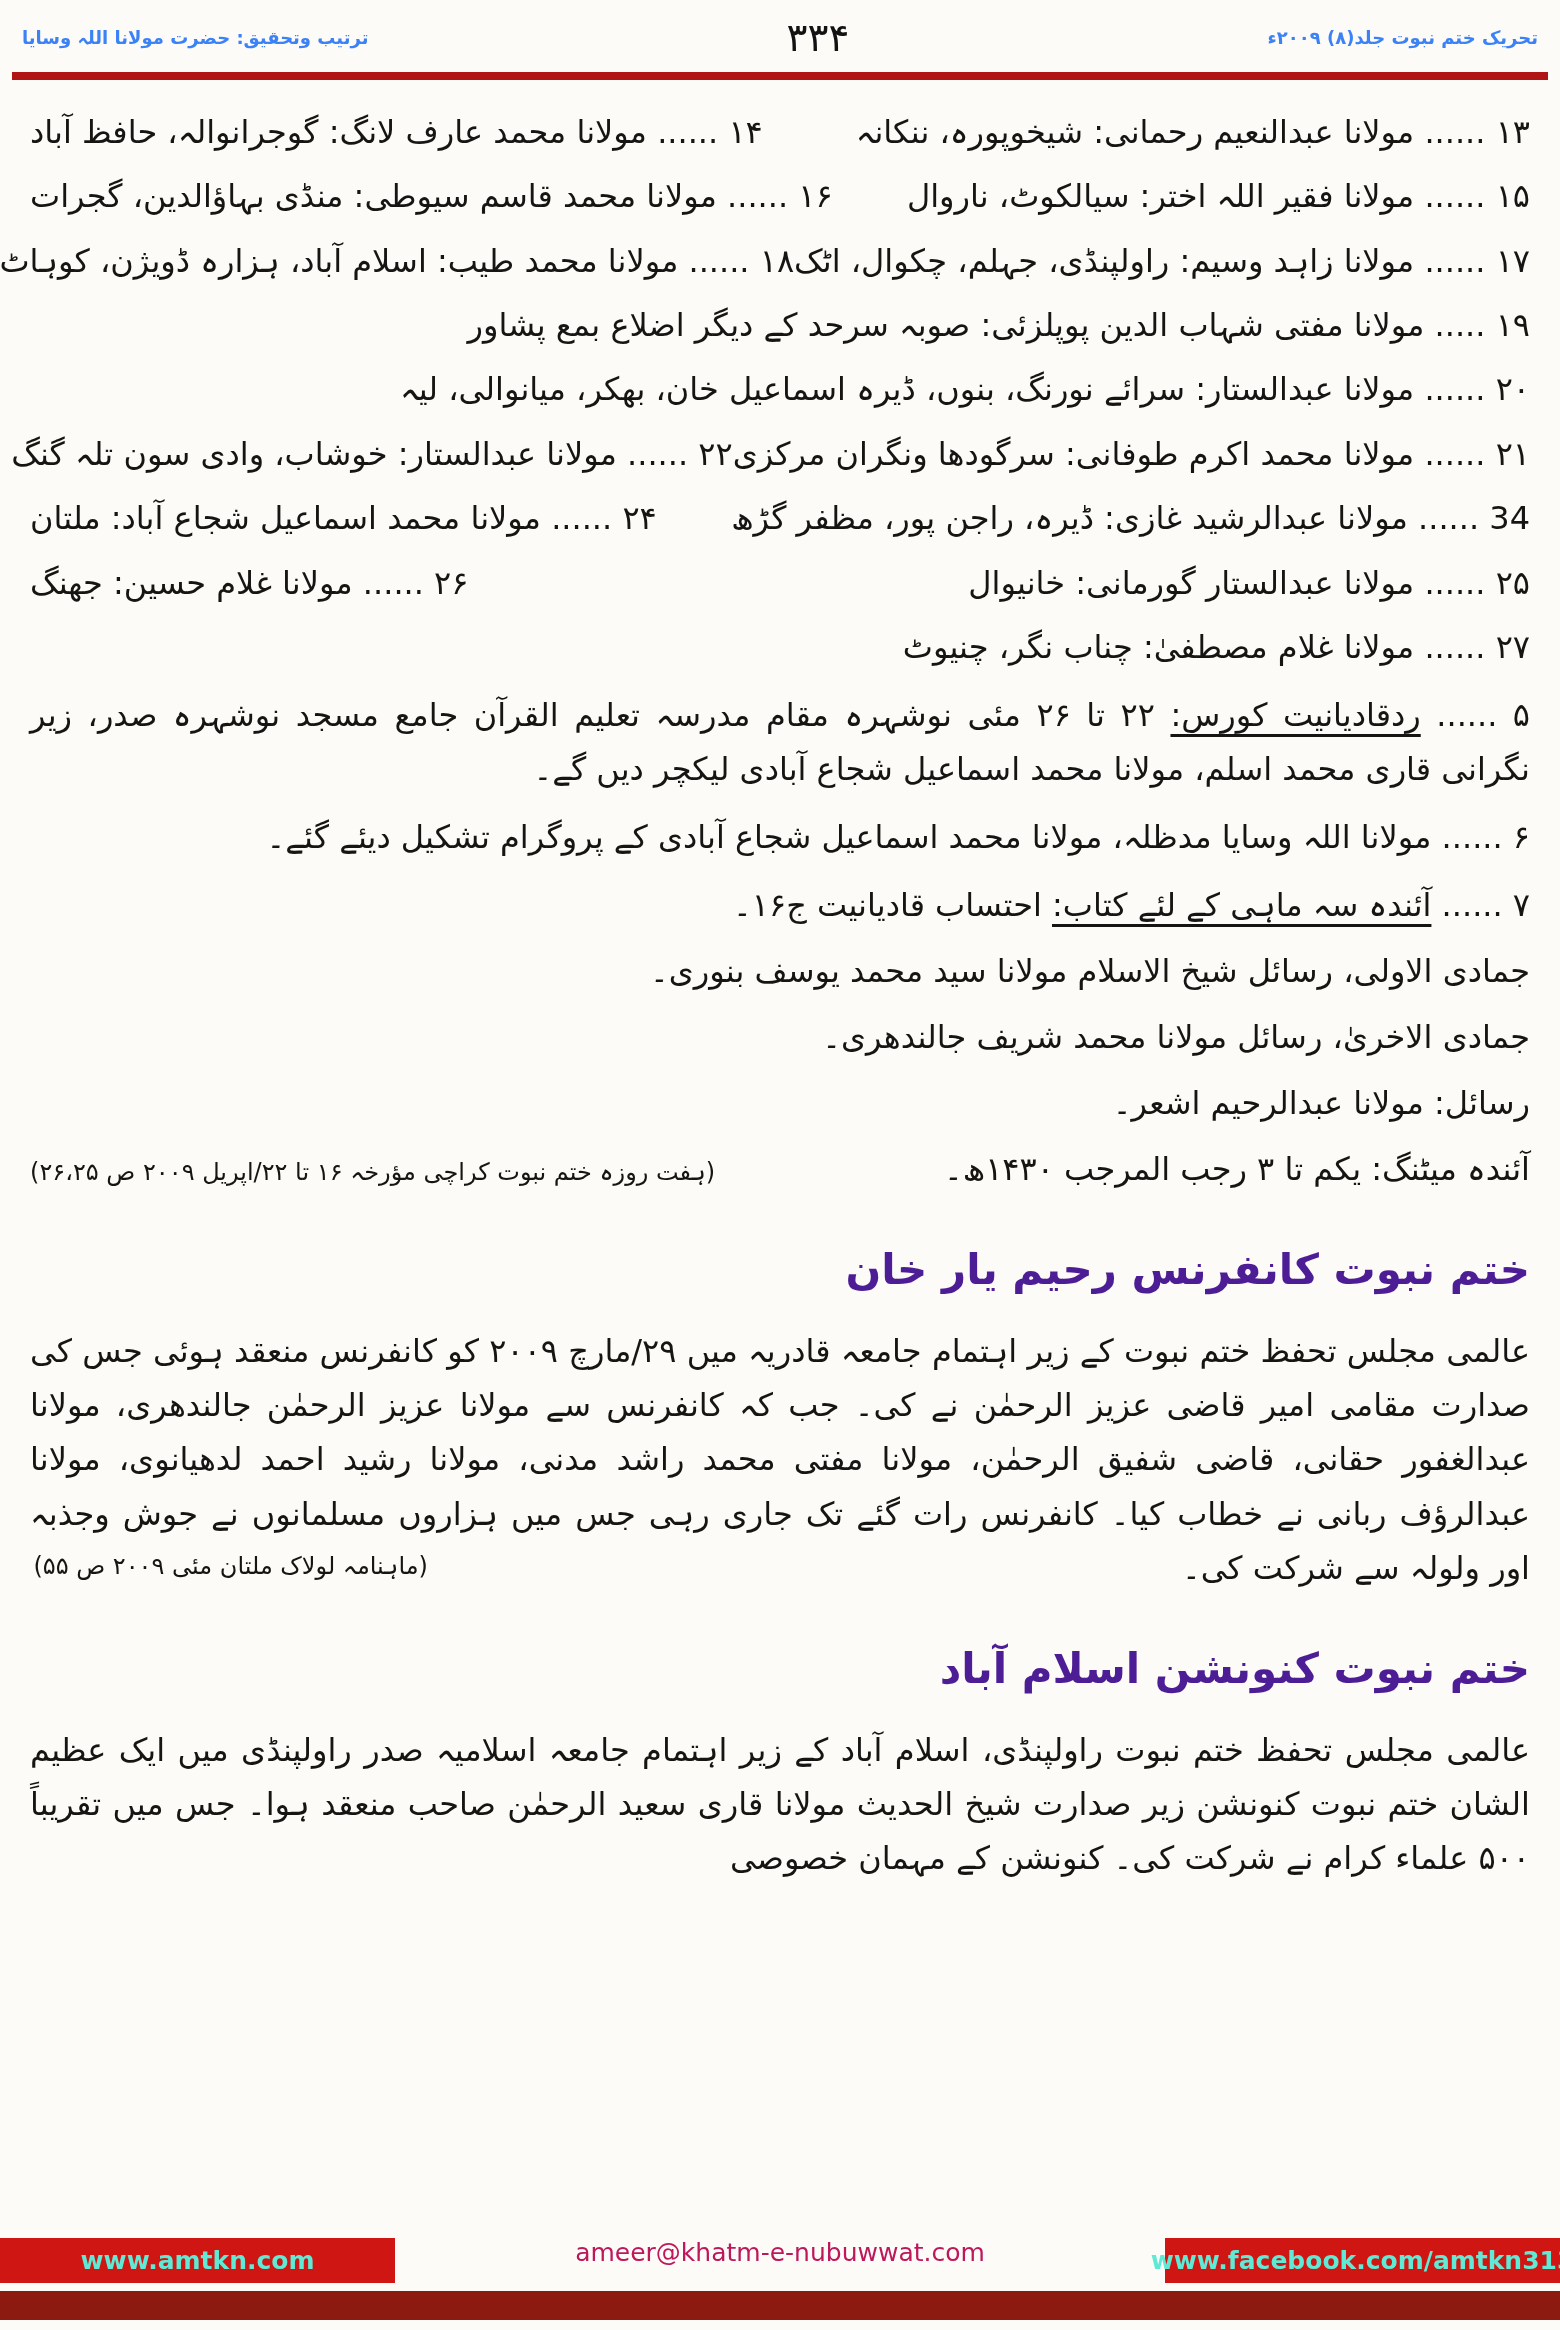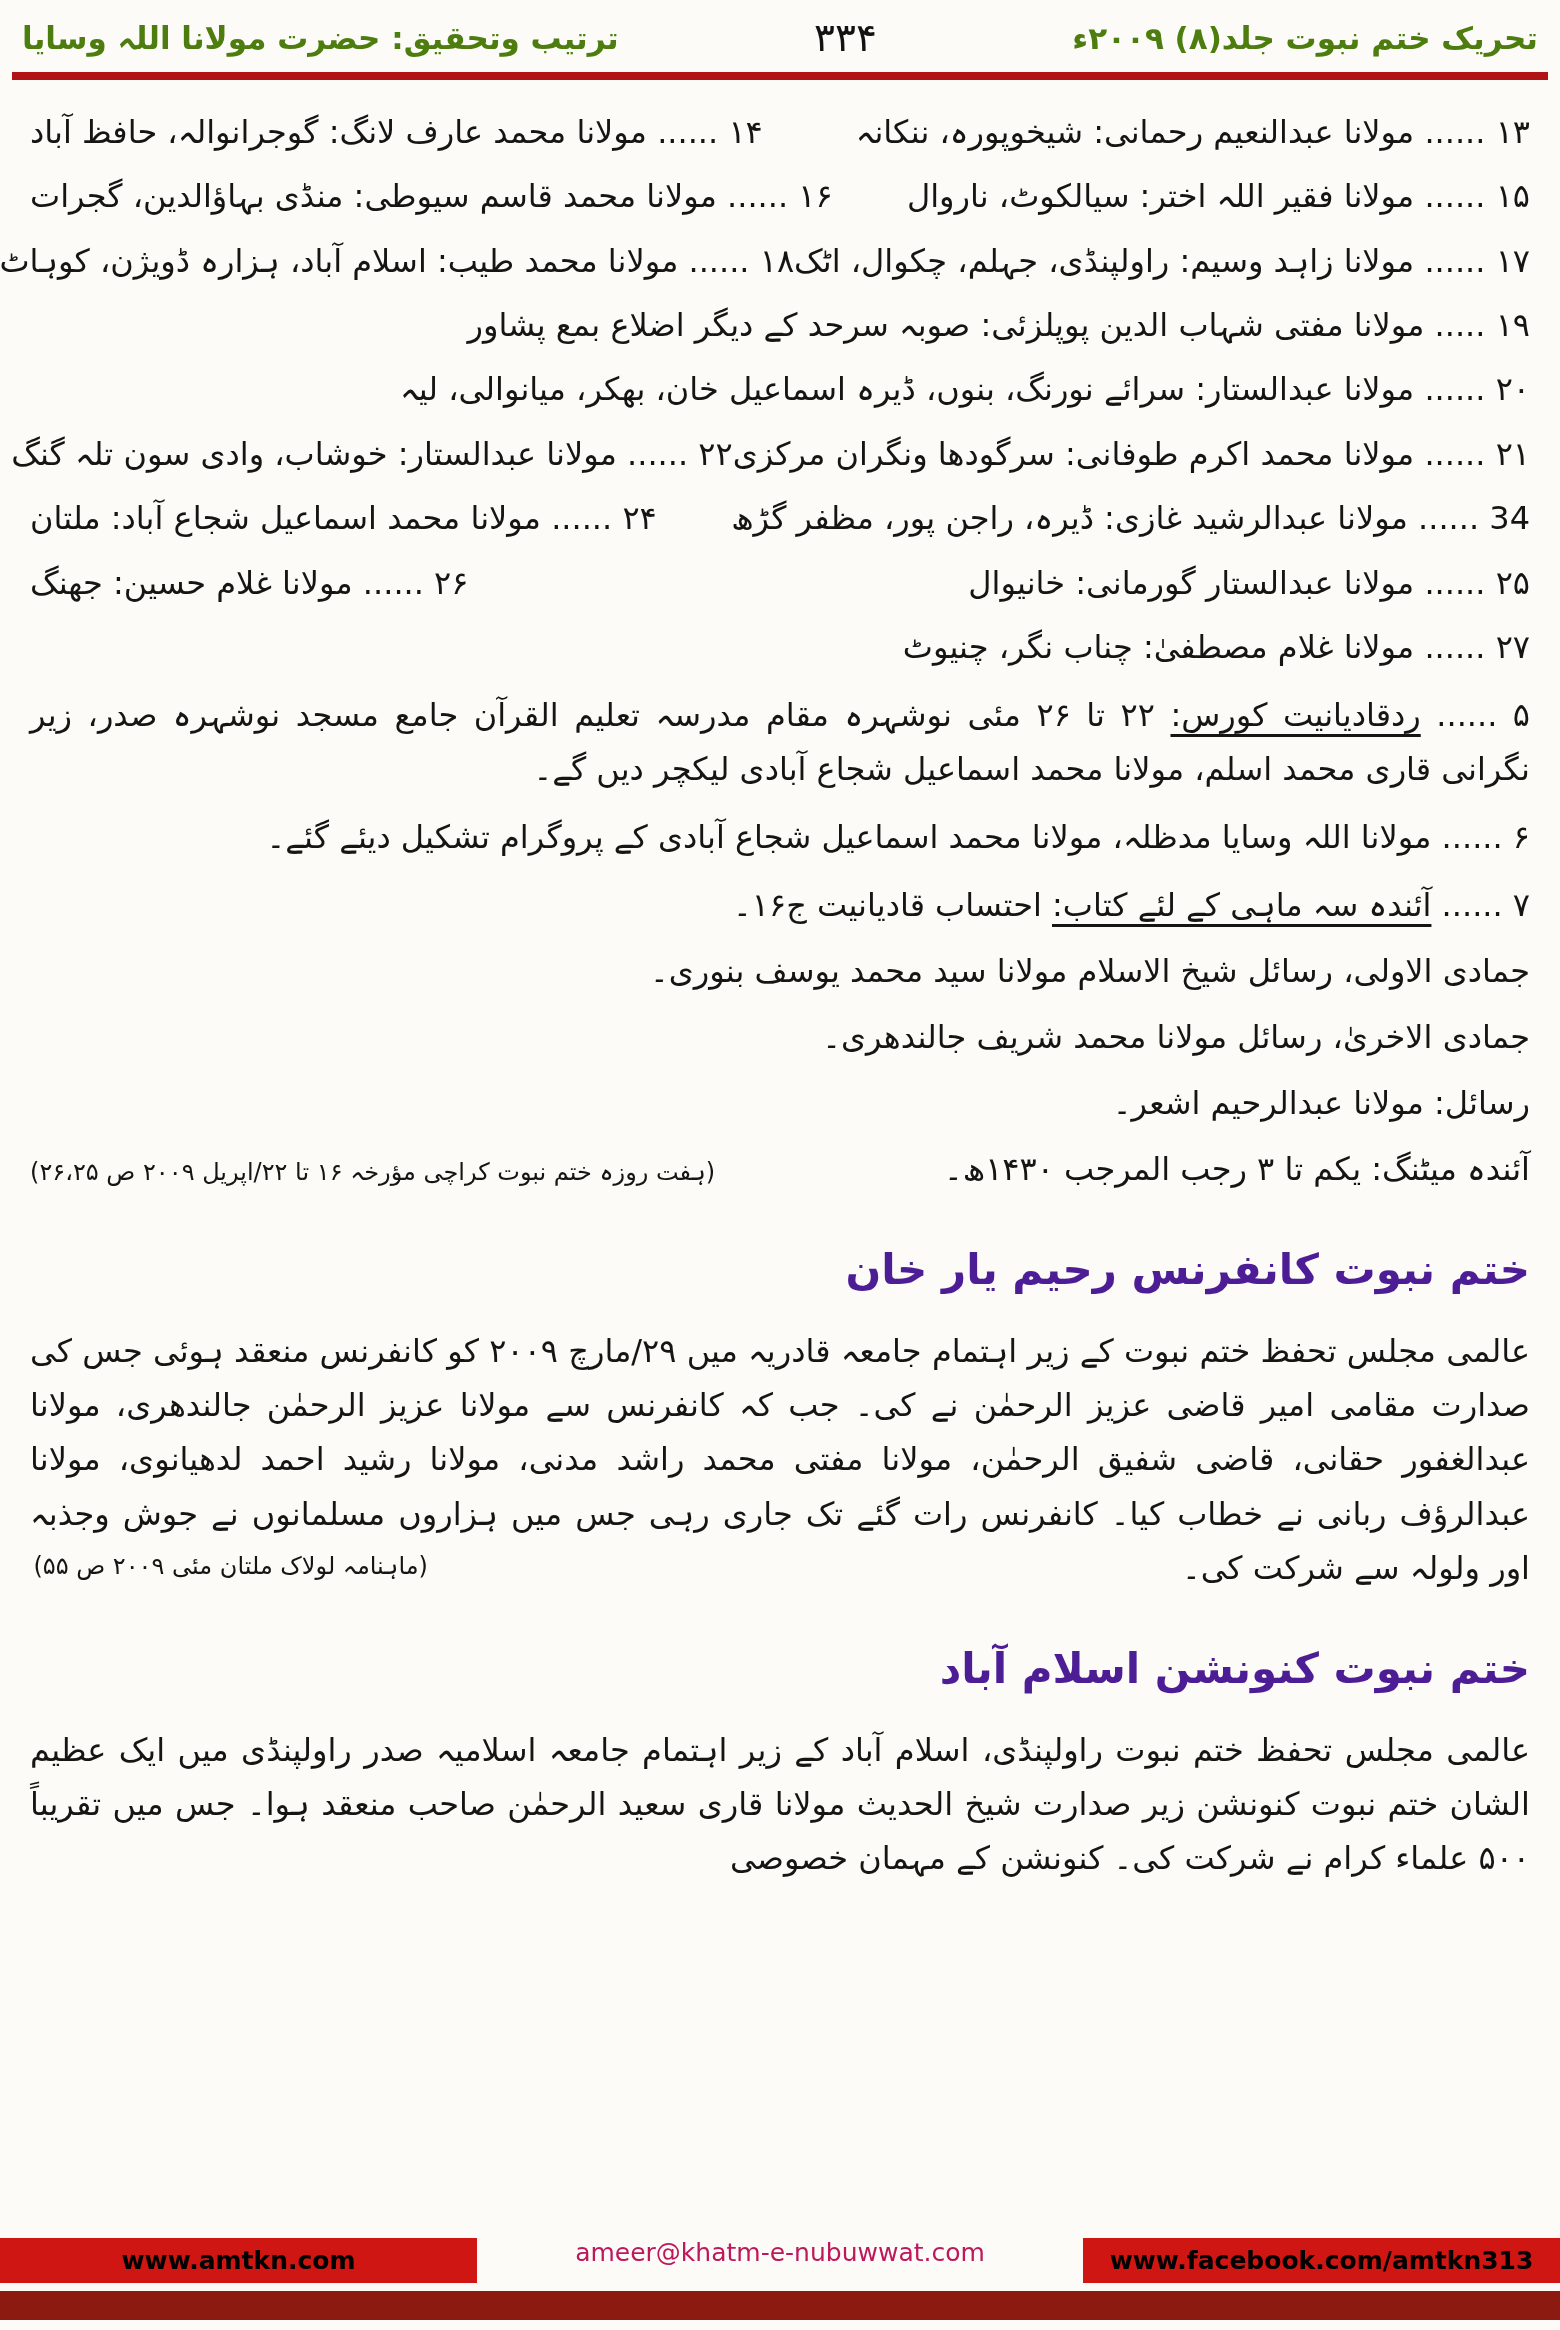--- a/index.html
+++ b/index.html
@@ -18,22 +18,22 @@
   }
 
   
   .hdr {
     display: flex;
     align-items: center;
     justify-content: space-between;
     padding: 15px 22px 3.4px 22px;
   }
   .hdr-side {
-    color: #4d7c0f;
-    font-size: 31px;
+    color: #3b82f6;
+    font-size: 18px;
     font-weight: bold;
   }
   .hdr-page {
     color: #121212;
     font-size: 39px;
     font-weight: normal;
     letter-spacing: 2.5px;
   }
   .rules {
     margin: 8.4px 11.8px 0 11.8px;
@@ -99,23 +99,23 @@
     position: absolute;
     left: 0; right: 0; bottom: 10px;
   }
   .foot-row {
     display: flex;
     align-items: stretch;
     height: 45px;
     margin-bottom: 8.4px;
   }
   .foot-block {
-    width: 477px;
+    width: 395px;
     background: #cf1612;
-    color: #000000;
+    color: #5eead4;
     font-weight: bold;
     font-size: 25px;
     display: flex;
     align-items: center;
     justify-content: center;
   }
   .foot-mid {
     flex: 1;
     display: flex;
     align-items: flex-start;

